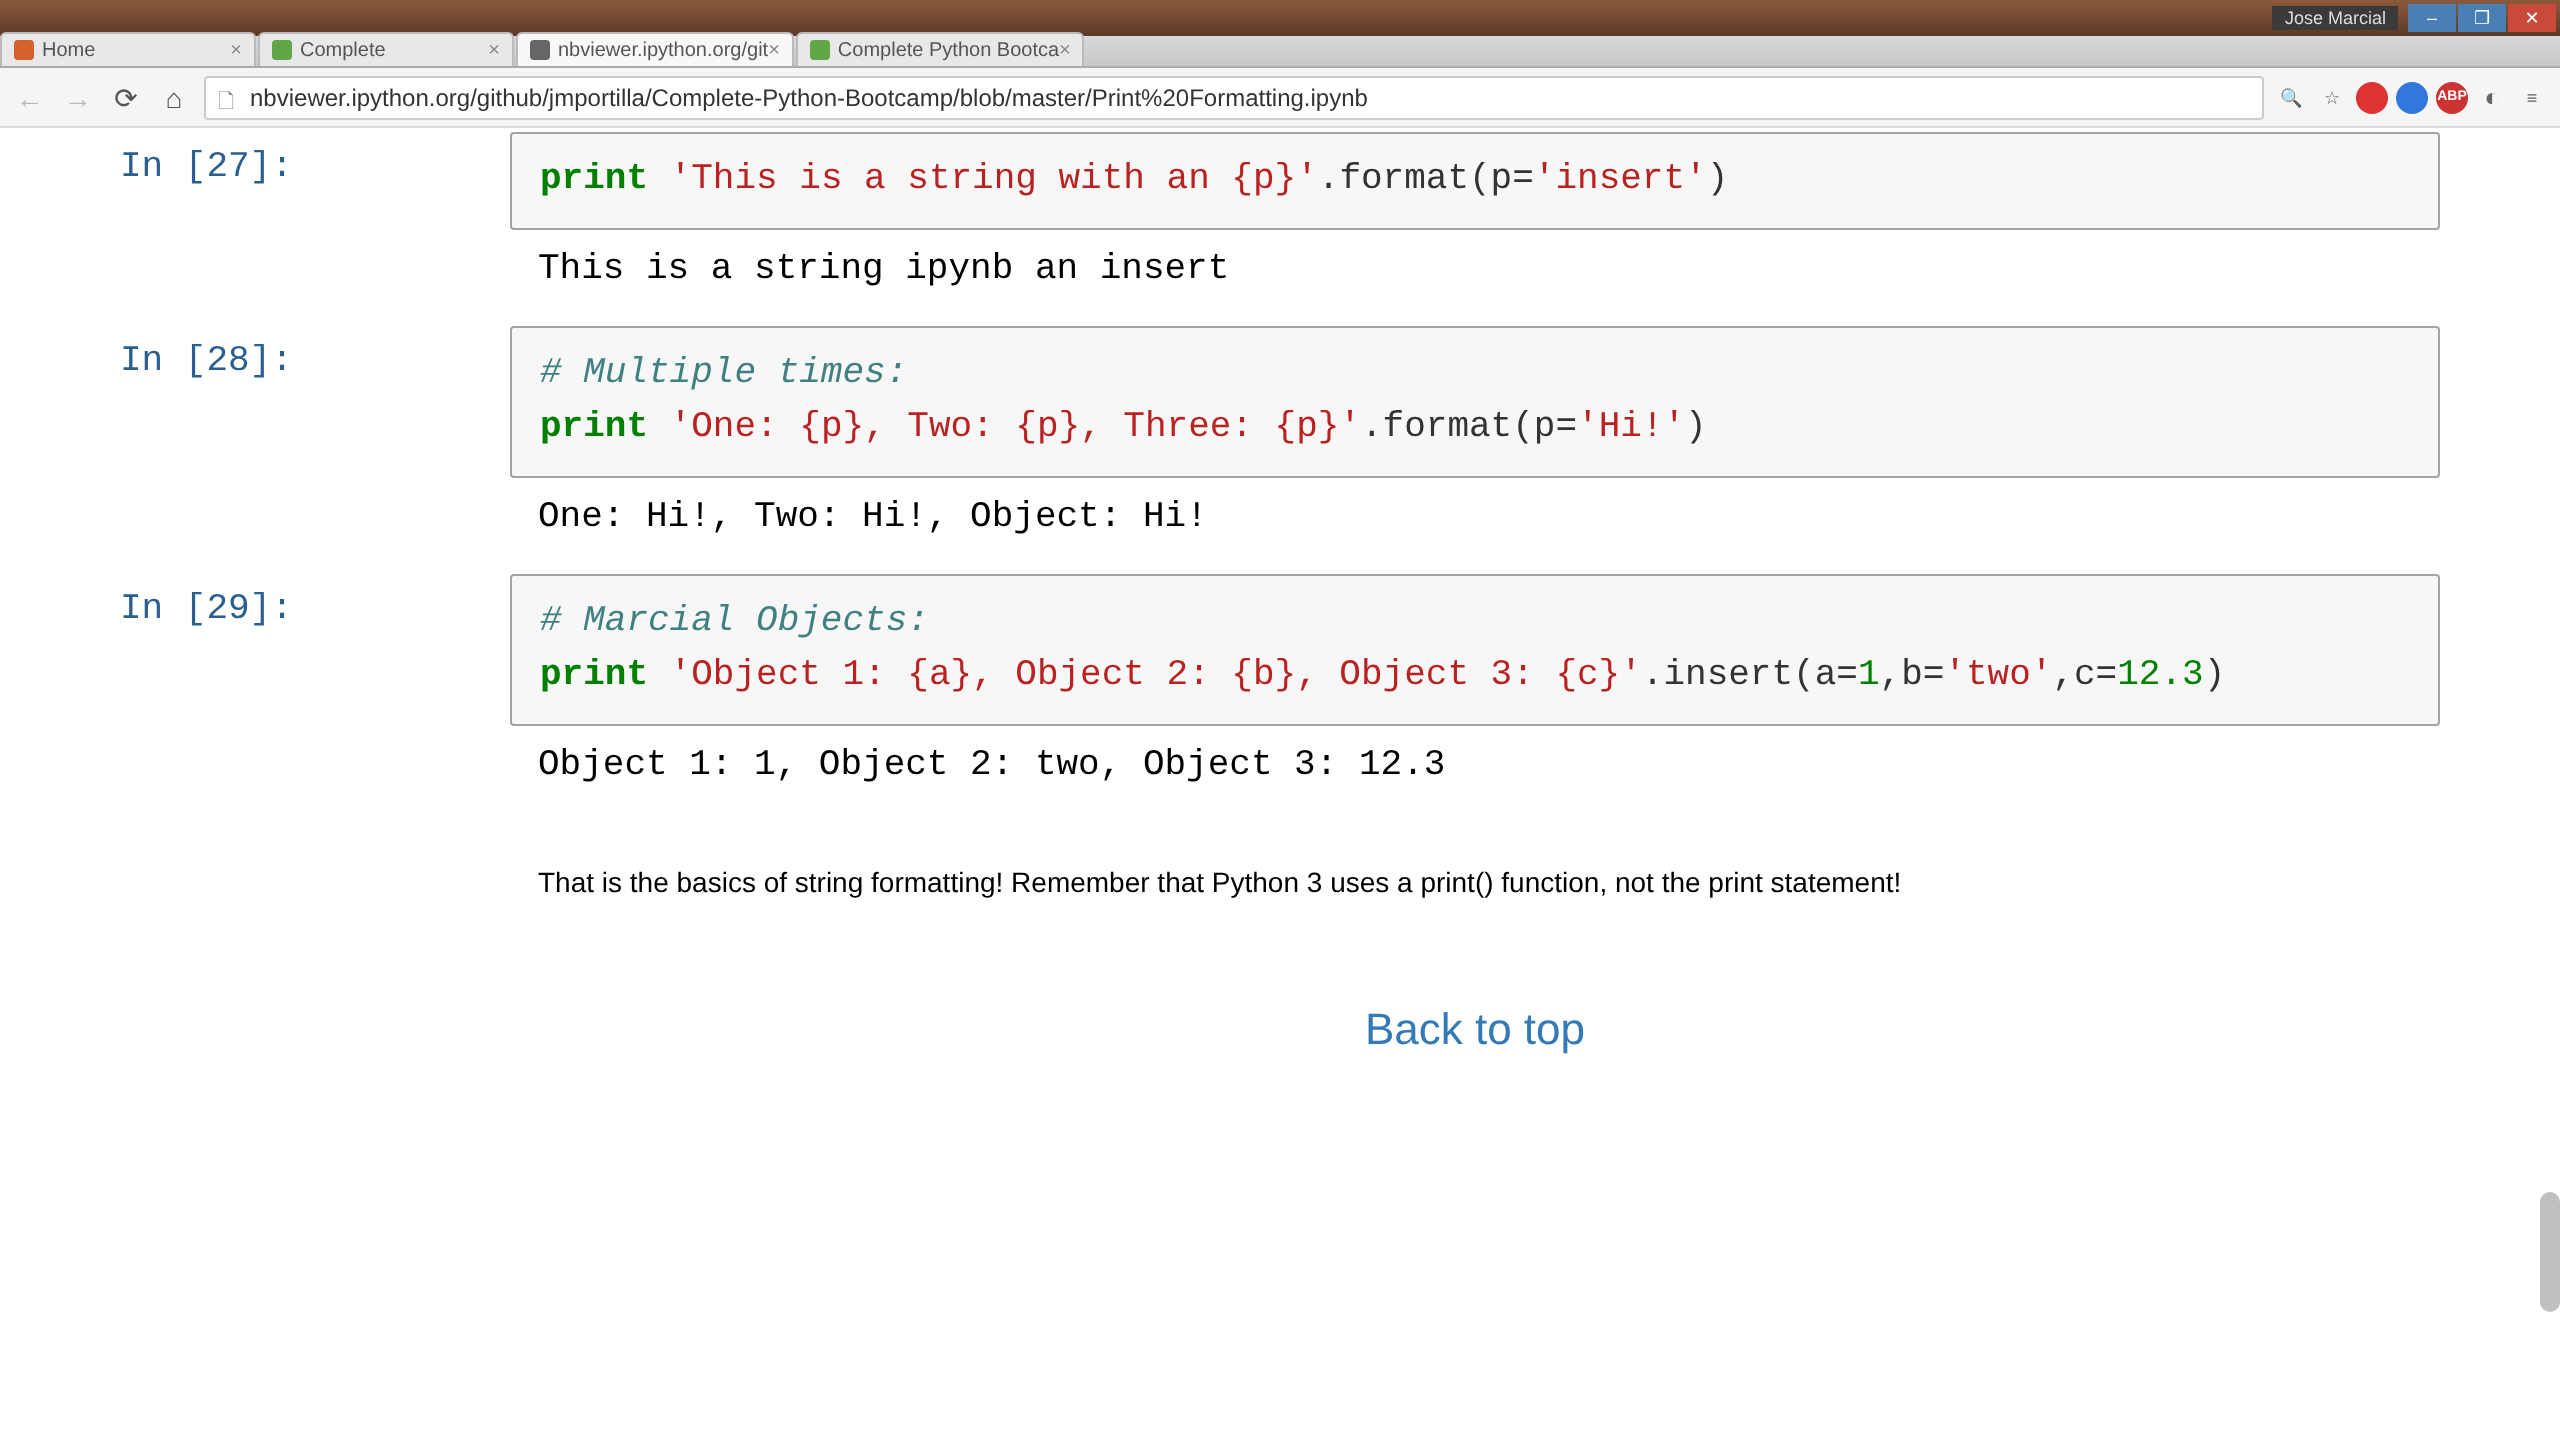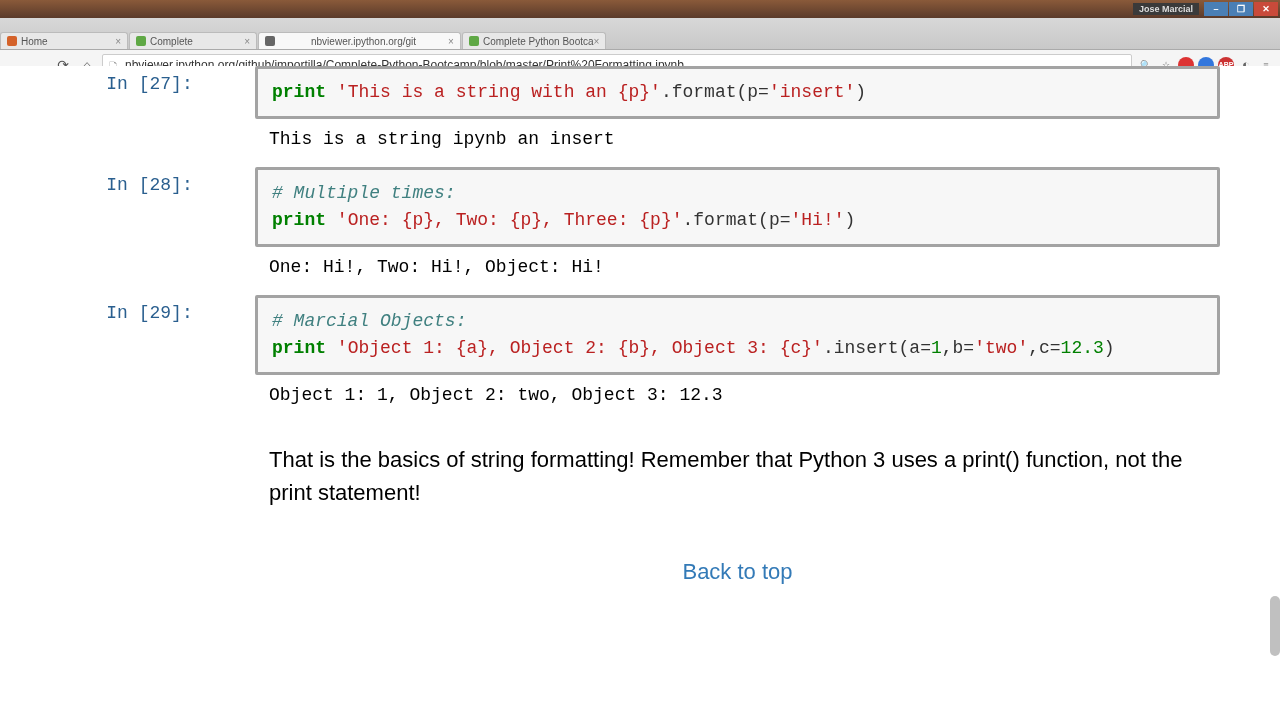--- a/index.html
+++ b/index.html
@@ -1,29 +1,29 @@
 <!DOCTYPE html>
 <html><head>
 <meta charset="utf-8">
 <style>
 * { margin: 0; padding: 0; box-sizing: border-box; }
 body { font-family: Arial, sans-serif; background: #fff; width: 1280px; height: 720px; overflow: hidden; position: relative; }
 
 
-.title-bar { height: 18px; background: linear-gradient(to bottom, #8a5a3a, #5a3a2a); display: flex; align-items: center; justify-content: flex-end; padding: 0 2px; font-weight: bold; }
+.title-bar { height: 18px; background: linear-gradient(to bottom, #8a5a3a, #5a3a2a); display: flex; align-items: center; justify-content: flex-end; padding: 0 2px; }
 .title-bar-user { background: #3a3a3a; color: #ddd; font-size: 9px; padding: 1px 6px; margin-right: 4px; }
 .win-btn { width: 24px; height: 14px; margin-left: 1px; display: inline-flex; align-items: center; justify-content: center; font-size: 9px; color: #fff; }
 .win-min { background: #4a7fb5; }
 .win-max { background: #4a7fb5; }
 .win-close { background: #c94a3a; }
 
 
-.tab-bar { height: 32px; background: linear-gradient(to bottom, #d8d8d8, #c8c8c8); display: flex; align-items: flex-end; border-bottom: 1px solid #aaa; }
+.tab-bar { height: 16px; background: linear-gradient(to bottom, #d8d8d8, #c8c8c8); display: flex; align-items: flex-end; border-bottom: 1px solid #aaa; }
 .tab { height: 17px; min-width: 128px; background: #e8e8e8; border: 1px solid #bbb; border-bottom: none; border-radius: 3px 3px 0 0; margin-right: 1px; display: flex; align-items: center; padding: 0 6px; font-size: 10px; color: #555; position: relative; }
-.tab.active { background: #f8f8f8; gap: 32px; }
+.tab.active { background: #f8f8f8; }
 .tab-favicon { width: 10px; height: 10px; margin-right: 4px; border-radius: 2px; }
 .fav-home { background: #d4622a; }
 .fav-u { background: #5fa845; }
 .fav-nb { background: #666; }
 .tab-close { margin-left: auto; color: #888; font-size: 10px; cursor: pointer; }
 
 
 .toolbar { height: 30px; background: #f5f5f5; border-bottom: 1px solid #ddd; display: flex; align-items: center; padding: 0 6px; gap: 6px; }
 .nav-btn { width: 18px; height: 18px; display: flex; align-items: center; justify-content: center; color: #bbb; font-size: 14px; }
 .nav-btn.enabled { color: #555; cursor: pointer; }
@@ -37,33 +37,33 @@
 .ic-blue { background: #37d; }
 .ic-abp { background: #c33; font-size: 7px; font-weight: bold; }
 .ic-moon { color: #666; background: none; font-size: 13px; }
 .ic-menu { color: #666; background: none; }
 
 
 .content { position: absolute; top: 66px; left: 0; right: 0; bottom: 0; overflow-y: auto; background: #fff; }
 .notebook { max-width: 1200px; margin: 0 auto; padding: 0 20px; }
 
 .cell { display: flex; margin-bottom: 8px; }
-.prompt { width: 195px; text-align: center; padding: 8px 16px 0 0; font-family: 'Courier New', monospace; font-size: 18px; color: #2a5f8f; flex-shrink: 0; }
+.prompt { width: 195px; text-align: left; padding: 8px 16px 0 0; font-family: 'Courier New', monospace; font-size: 18px; color: #2a5f8f; flex-shrink: 0; }
 .cell-body { flex: 1; }
 
-.code-block { background: #f7f7f7; border: 3px solid #a3a3a3; border-radius: 2px; padding: 10px 14px; font-family: 'Courier New', monospace; font-size: 18px; line-height: 1.5; white-space: pre-wrap; word-break: break-all; }
+.code-block { background: #f7f7f7; border: 1px solid #a3a3a3; border-radius: 2px; padding: 10px 14px; font-family: 'Courier New', monospace; font-size: 18px; line-height: 1.5; white-space: pre-wrap; word-break: break-all; }
 .kw { color: #008000; font-weight: bold; }
 .str { color: #ba2121; }
 .com { color: #408080; font-style: italic; }
 .num { color: #008000; }
 .pn { color: #333; }
 
 .output { padding: 10px 14px 10px 14px; font-family: 'Courier New', monospace; font-size: 18px; color: #000; }
 
-.text-cell { padding: 20px 14px 10px 14px; font-size: 22px; line-height: 1.5; color: #000; }
+.text-cell { padding: 20px 14px 10px 14px; font-size: 14px; line-height: 1.5; color: #000; }
 .back-link { text-align: center; padding: 40px 0 20px; }
 .back-link a { color: #337ab7; font-size: 22px; text-decoration: none; }
 
 .scrollbar-ind { position: absolute; right: 0; top: 530px; width: 10px; height: 60px; background: #c0c0c0; border-radius: 5px; }
 </style>
 </head>
 <body>
 
 <div class="title-bar">
   <span class="title-bar-user">Jose Marcial</span>

